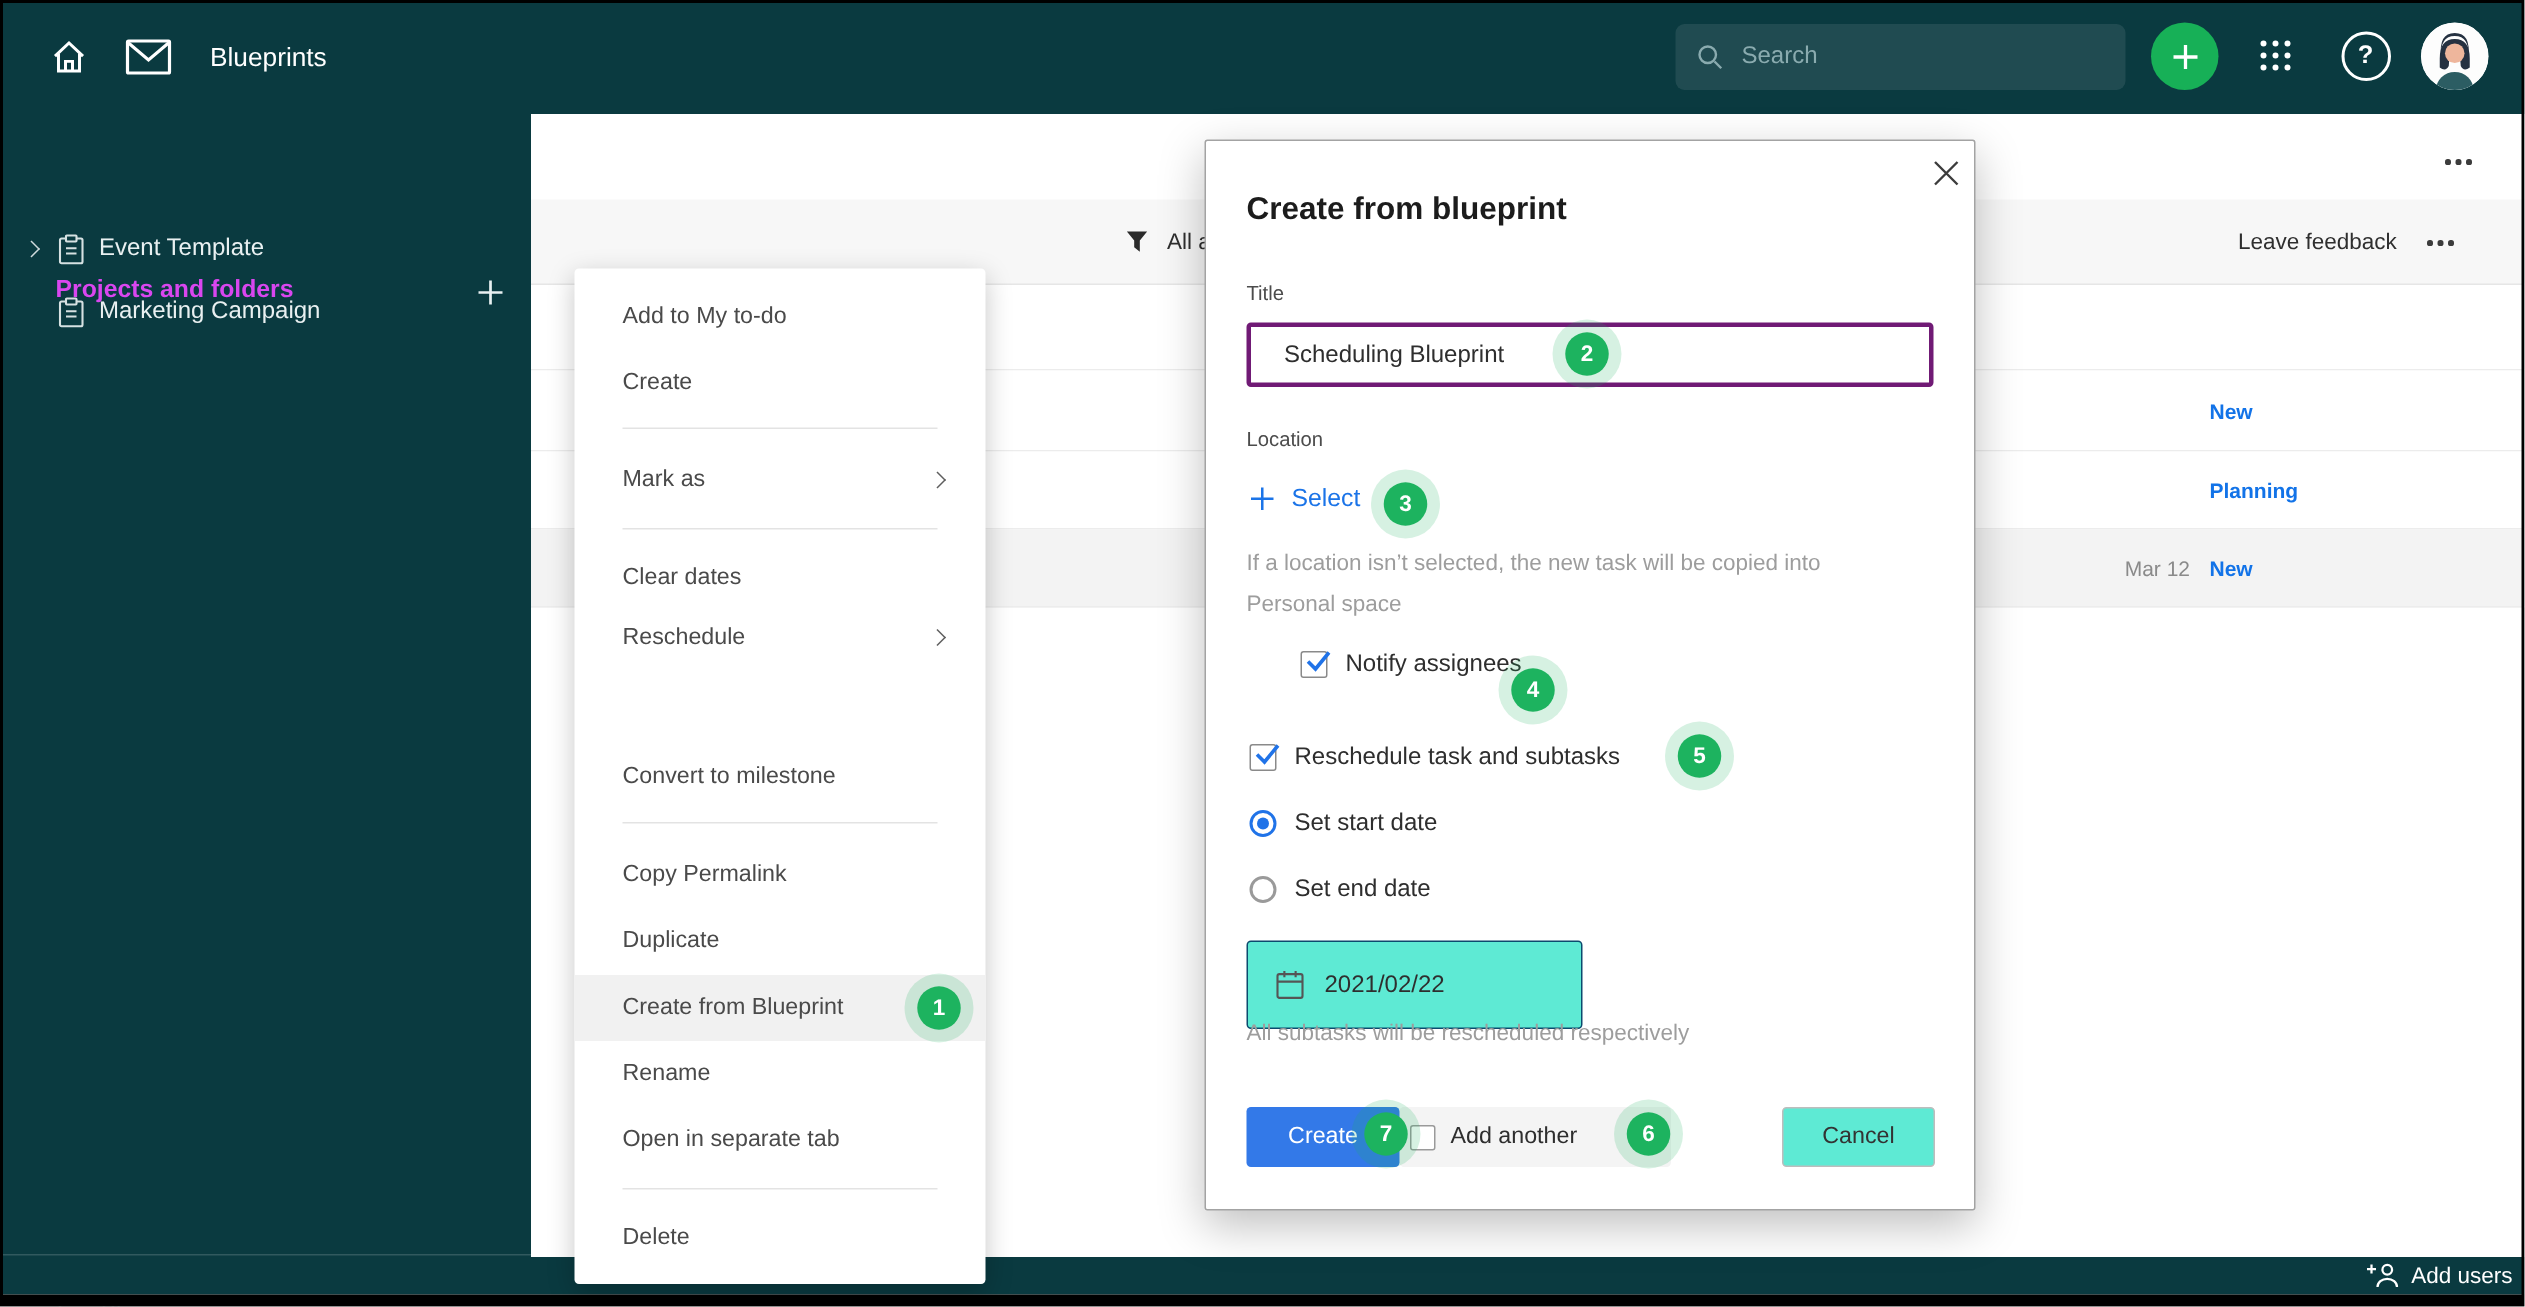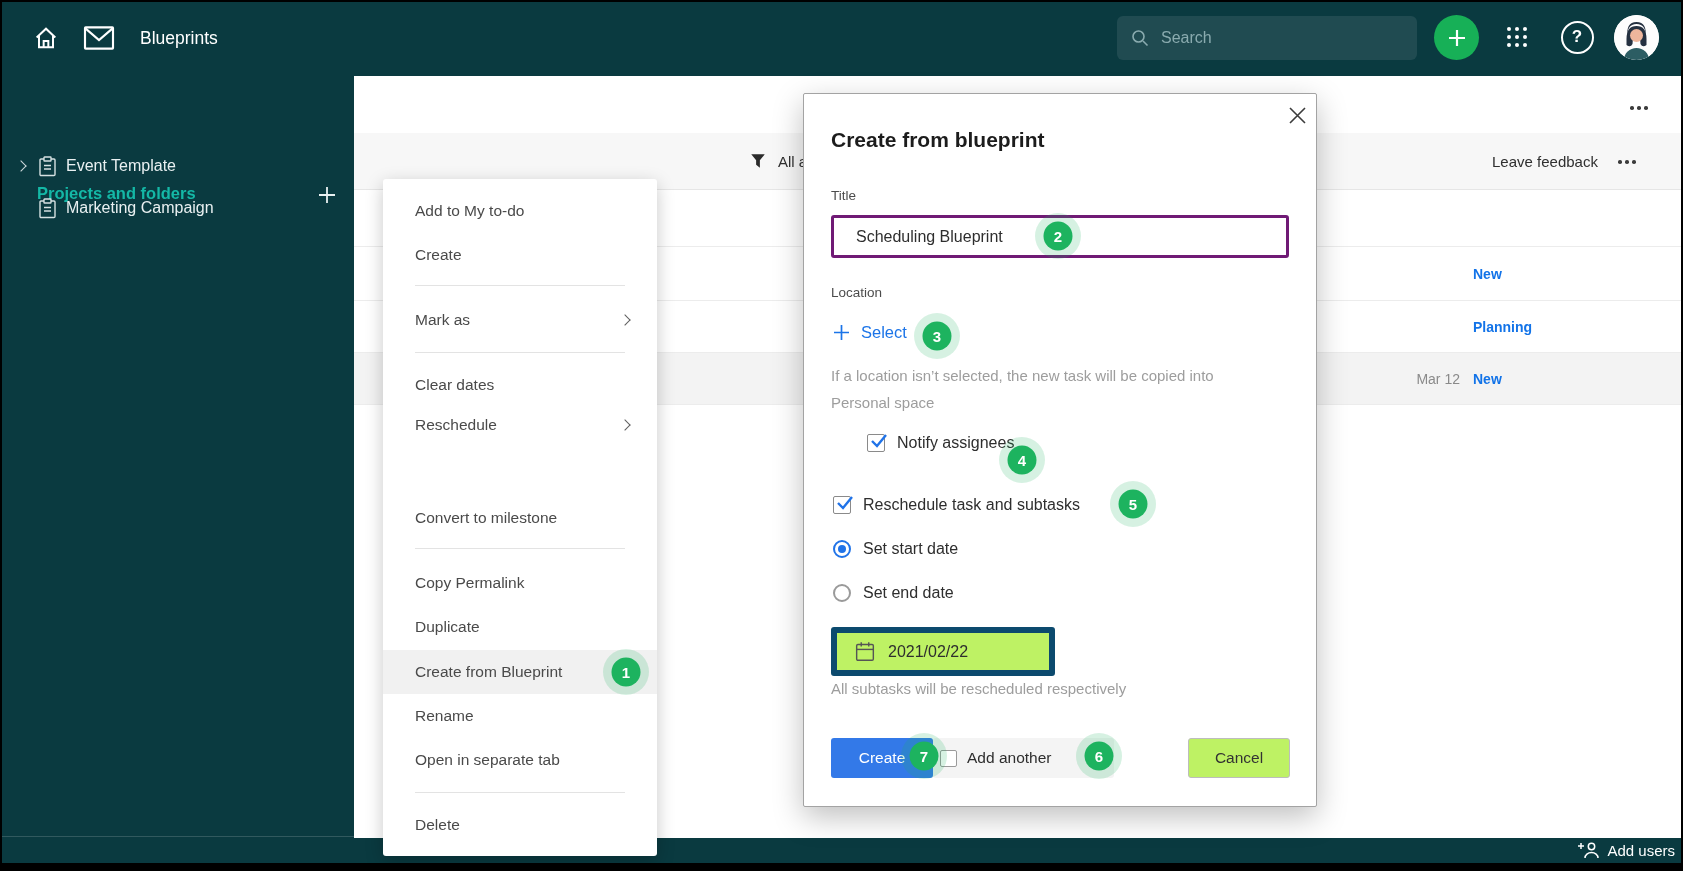--- a/index.html
+++ b/index.html
@@ -22,21 +22,21 @@
   .green-btn svg { display:block; }
   .grid-icon { left:1496px; top:16px; width:42px; height:42px; }
   .dots3 { display:grid; grid-template-columns:repeat(3,4px); grid-gap:4px; }
   .dots3 i { width:4px; height:4px; border-radius:50%; background:#fff; }
   .help-btn { left:1556px; top:16px; width:42px; height:42px; }
   .help-circle { width:33px; height:33px; border:2px solid #fff; border-radius:50%; color:#fff; font-size:17px; font-weight:700; display:flex; align-items:center; justify-content:center; }
   .avatar { left:1614px; top:15px; width:45px; height:45px; border-radius:50%; overflow:hidden; background:#fff; }
 
   
   .sidebar { left:0; top:76px; width:354px; height:762px; background:#0a3a40; z-index:4; }
-  .sb-title { left:37px; top:108px; color:#14b8a6; font-size:16.5px; font-weight:700; }
+  .sb-title { left:37px; top:108px; color:#d946ef; font-size:16.5px; font-weight:700; }
   .sb-plus { left:312px; top:104px; width:30px; height:30px; color:#e8f0f1; }
   .sb-row { left:0; width:354px; height:40px; display:flex; align-items:center; color:#e9f0f1; font-size:16px; cursor:pointer; }
   .sb-row .chev-r { position:absolute; left:17px; }
   .sb-row .clip { position:absolute; left:38px; }
   .sb-row .lbl { position:absolute; left:66px; }
   .chev-r { width:8px; height:8px; border-right:1.7px solid #cfdadc; border-bottom:1.7px solid #cfdadc; transform:rotate(-45deg); }
   .sb-divider { left:0; top:760px; width:354px; height:1px; background:rgba(255,255,255,0.16); }
   .show-spaces { left:38px; top:786px; height:28px; display:flex; align-items:center; color:#dde7e8; font-size:15.5px; cursor:pointer; }
   .show-spaces svg { margin-right:9px; }
 
@@ -77,26 +77,26 @@
   .m-select svg { margin-right:11px; }
   .m-helper { position:absolute; left:27px; color:#9d9d9d; font-size:15px; line-height:27px; }
   .opt-row { position:absolute; left:29px; height:24px; display:flex; align-items:center; cursor:pointer; }
   .opt-row .olbl { margin-left:12px; font-size:16px; color:#2e2e2e; }
   .cbox { position:relative; width:18px; height:18px; border:1.6px solid #8a8a8a; border-radius:2px; background:#fff; }
   .cbox svg { position:absolute; left:1px; top:-4px; }
   .cbox.empty { width:17px; height:17px; border-color:#9a9a9a; }
   .radio { width:18px; height:18px; border-radius:50%; border:2px solid #9a9a9a; background:#fff; }
   .radio.on { border-color:#2073e8; position:relative; }
   .radio.on::after { content:""; position:absolute; left:3px; top:3px; width:8px; height:8px; border-radius:50%; background:#2073e8; }
-  .date-field { position:absolute; left:27px; top:533px; width:224px; height:49px; border:6px solid #0c4a6e; border-radius:3px; display:flex; align-items:center; cursor:text; background:#bef264; }
+  .date-field { position:absolute; left:27px; top:533px; width:224px; height:59px; border:1px solid #0c4a6e; border-radius:3px; display:flex; align-items:center; cursor:text; background:#5eead4; }
   .date-field svg { margin-left:18px; }
   .date-field span { margin-left:13px; font-size:16px; color:#2e2e2e; }
   .btn-blue { position:absolute; left:27px; top:644px; width:102px; height:40px; background:#3379e8; border:none; border-radius:3px; color:#fff; font-size:15.5px; font-family:"Liberation Sans",sans-serif; cursor:pointer; }
   .addanother-bg { position:absolute; left:129px; top:644px; width:181px; height:40px; background:#f4f4f4; border-radius:3px; }
-  .btn-ghost { position:absolute; left:384px; top:644px; width:102px; height:40px; background:#bef264; border:1px solid #bdbdbd; border-radius:3px; color:#333; font-size:15.5px; font-family:"Liberation Sans",sans-serif; cursor:pointer; }
+  .btn-ghost { position:absolute; left:384px; top:644px; width:102px; height:40px; background:#5eead4; border:1px solid #bdbdbd; border-radius:3px; color:#333; font-size:15.5px; font-family:"Liberation Sans",sans-serif; cursor:pointer; }
   .addanother { position:absolute; left:136px; top:655px; display:flex; align-items:center; cursor:pointer; }
   .addanother .olbl { margin-left:10px; font-size:15.5px; color:#2e2e2e; }
 
   
   .badge { position:absolute; width:46px; height:46px; transform:translate(-50%,-50%); z-index:40; pointer-events:none; }
   .badge .halo { position:absolute; inset:0; border-radius:50%; background:rgba(29,179,95,0.18); }
   .badge b { position:absolute; left:50%; top:50%; transform:translate(-50%,-50%); width:29px; height:29px; border-radius:50%; background:#1db35f; color:#fff; font-size:15px; font-weight:700; display:flex; align-items:center; justify-content:center; }
 </style>
 </head>
 <body>

